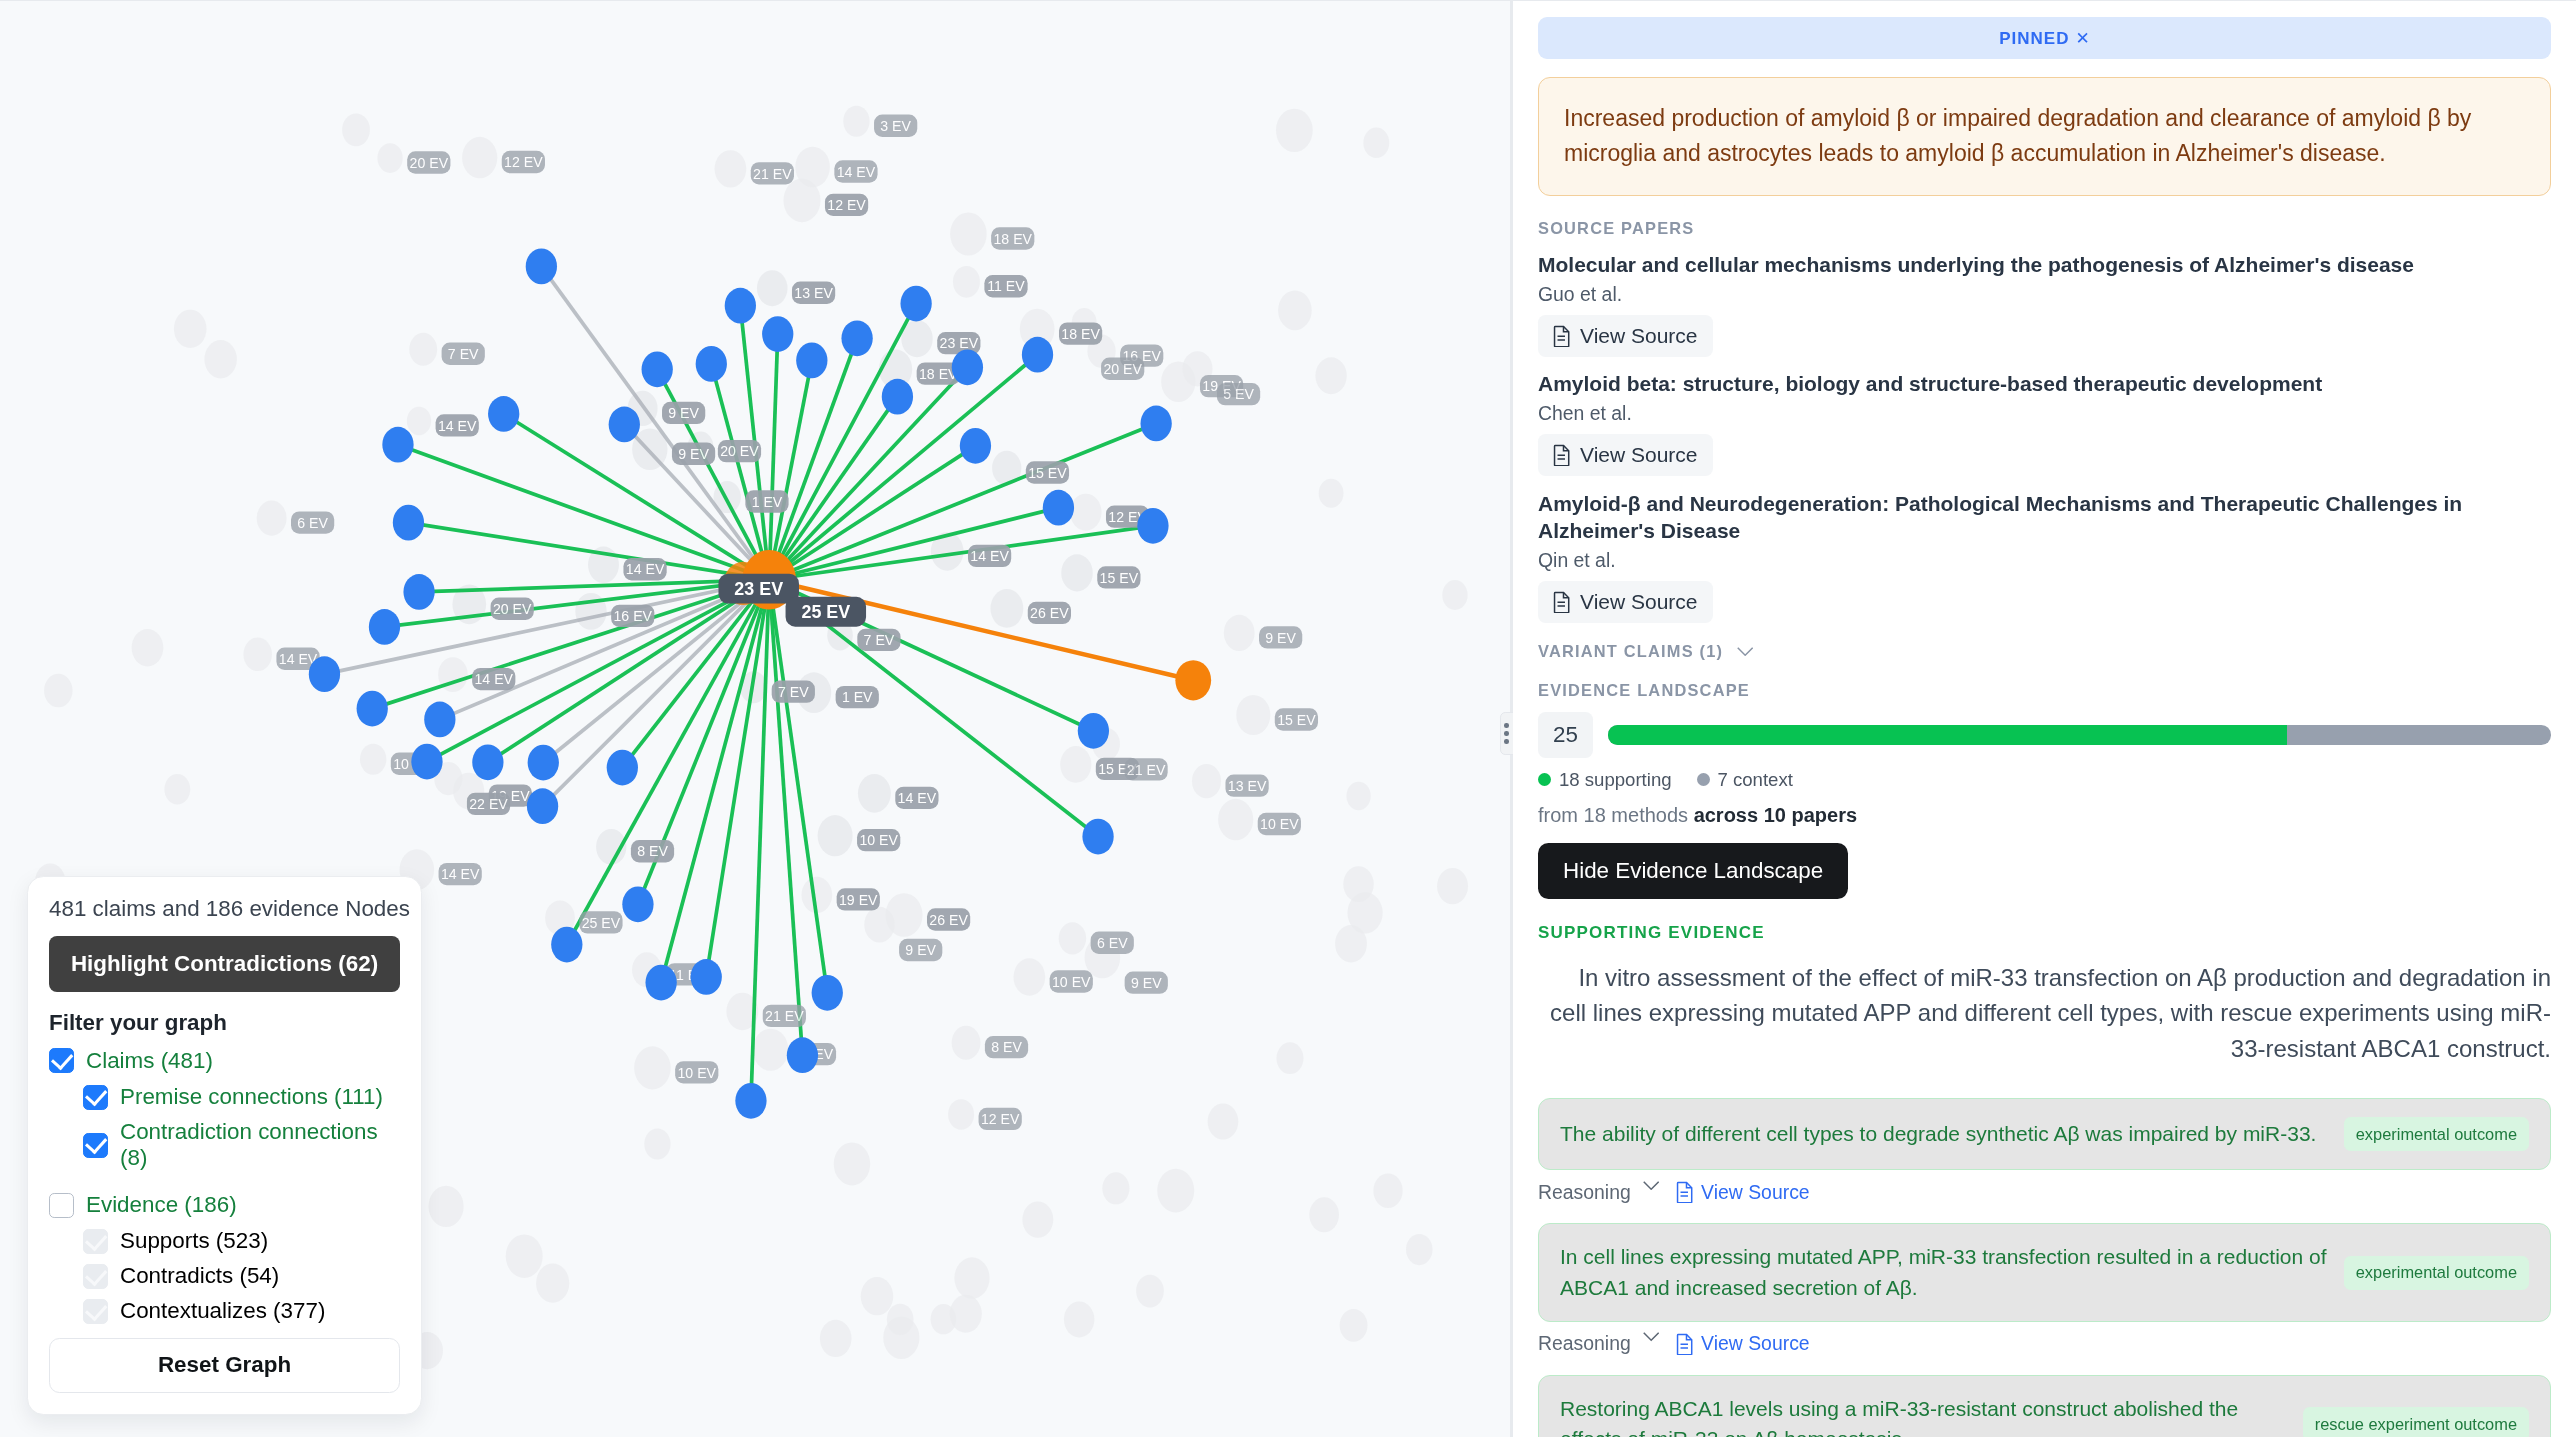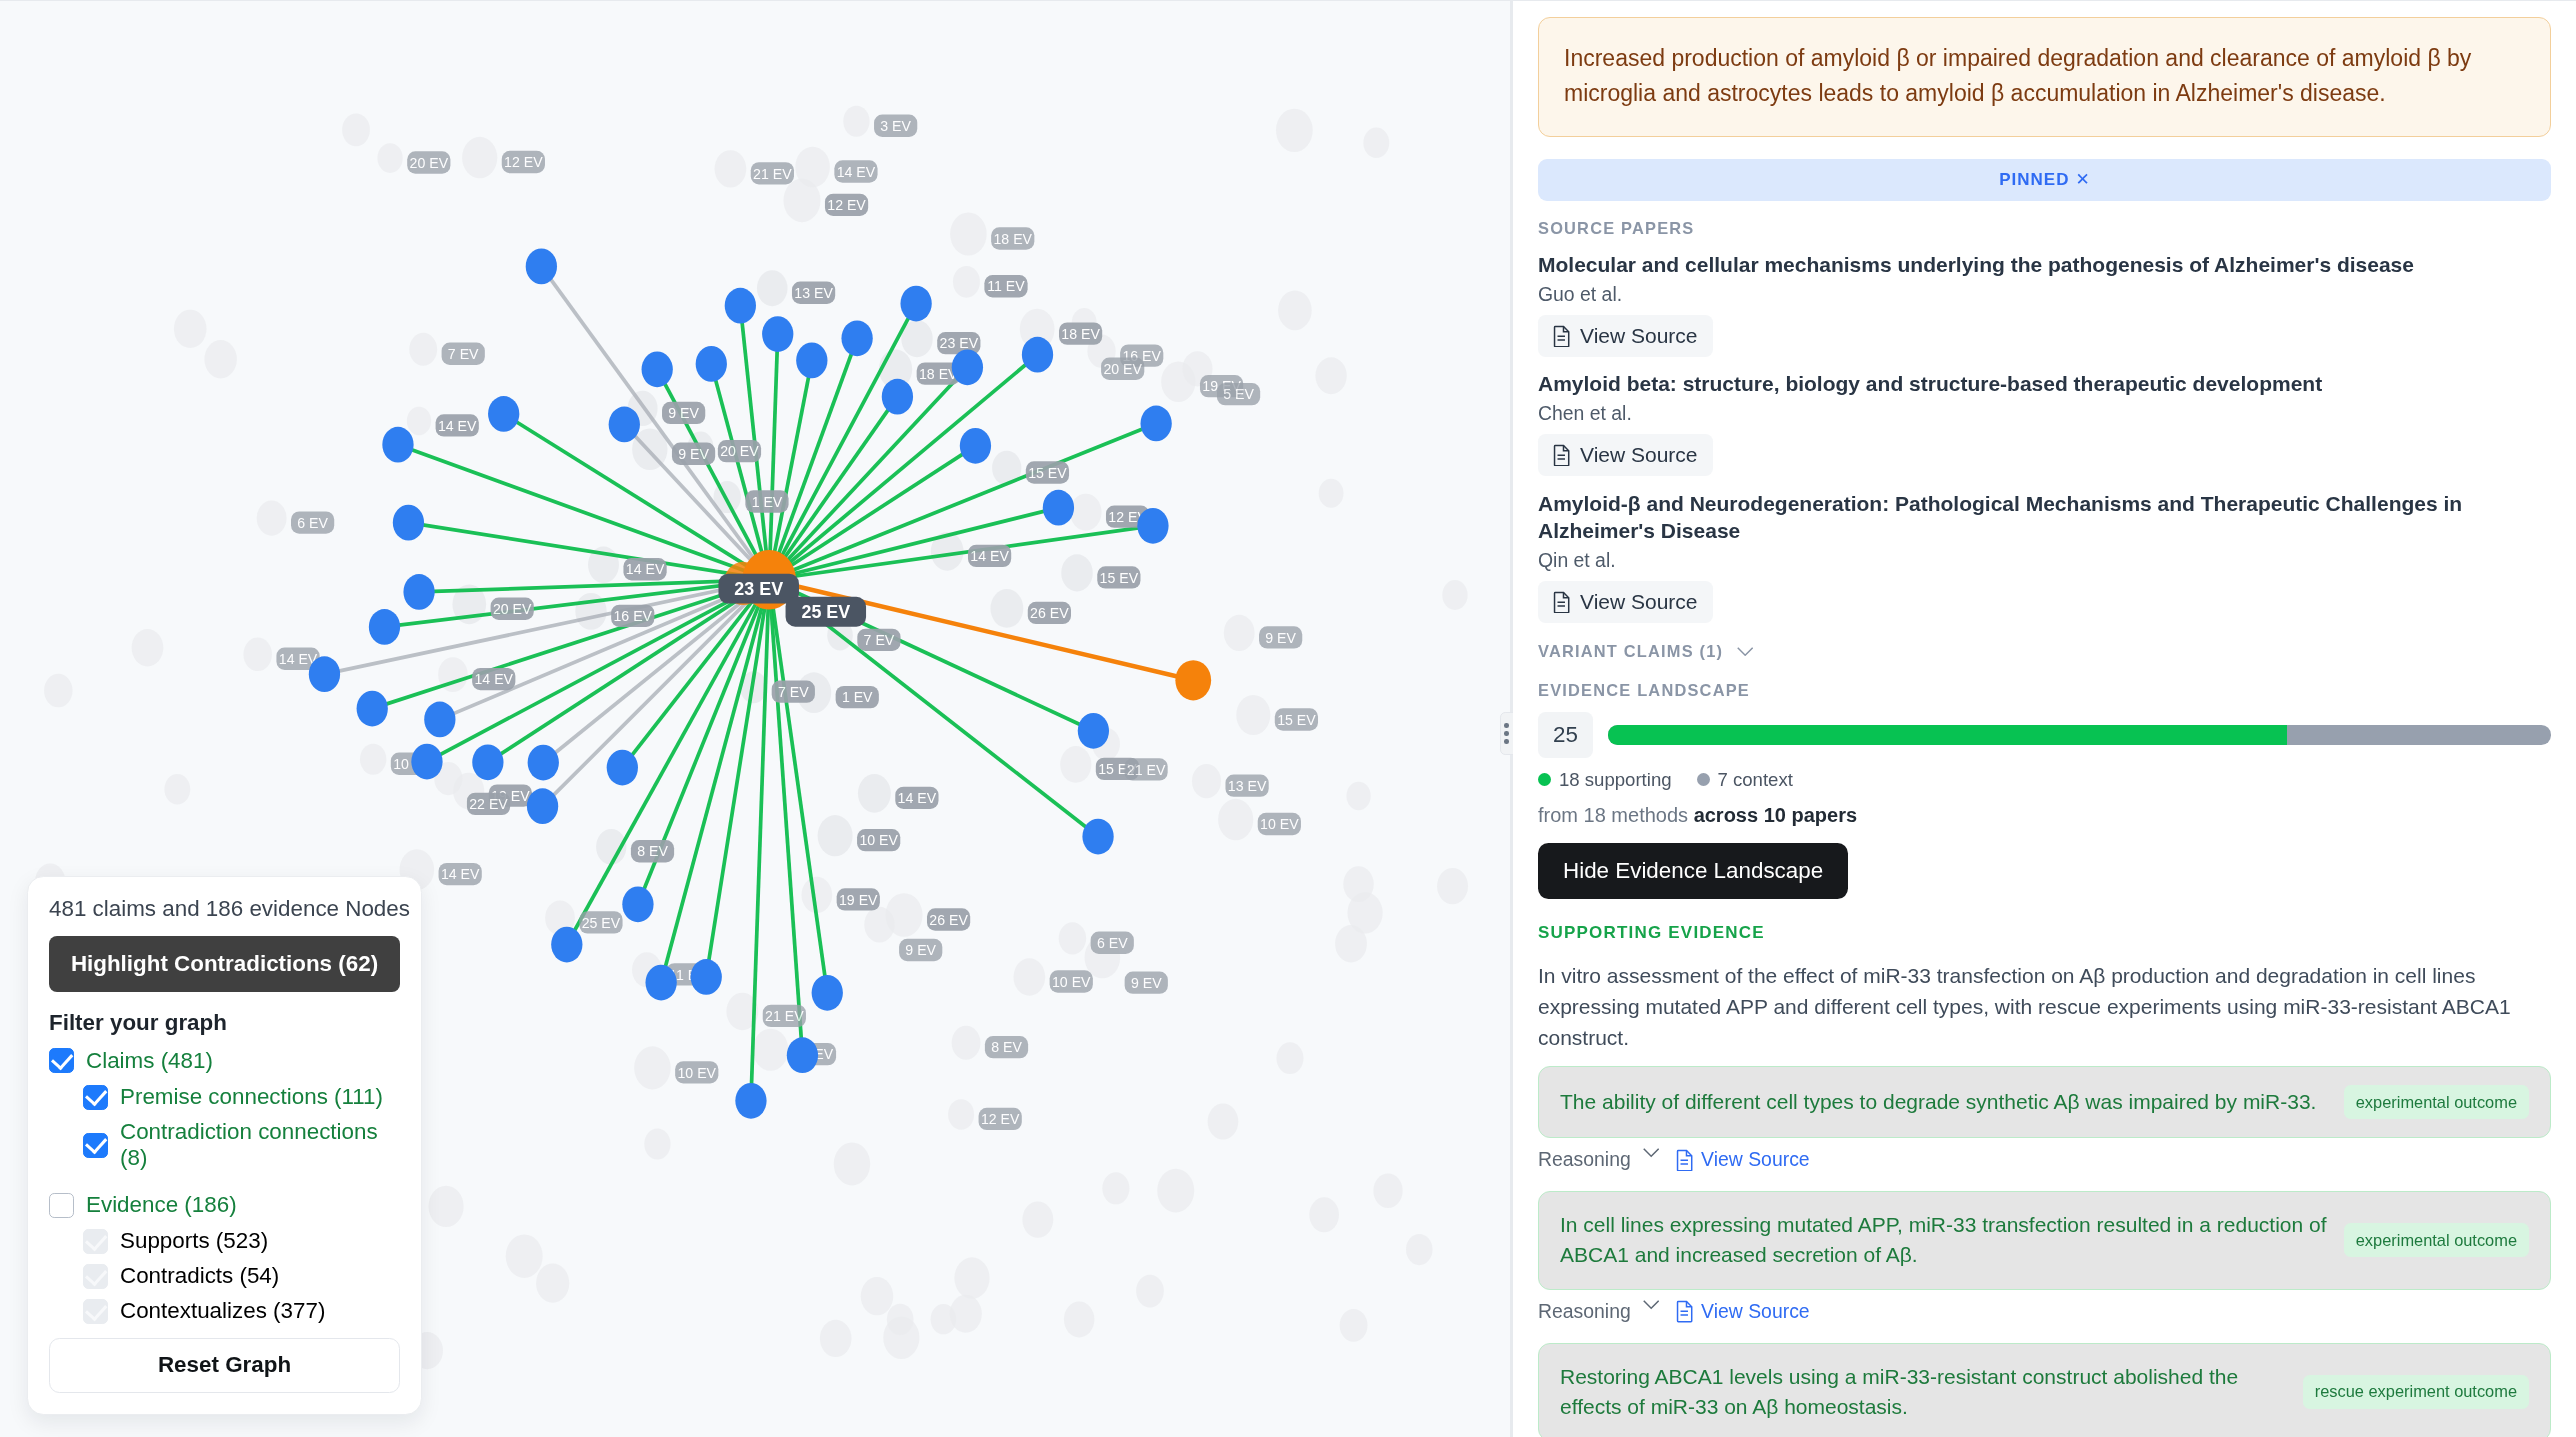--- a/index.html
+++ b/index.html
@@ -177,21 +177,21 @@
     background: #17191c; color: #fff; border: none; border-radius: 10.4px;
     padding: 15px 25px; font-size: 22.4px; font-family: inherit; cursor: pointer;
     margin-bottom: 24px;
   }
 
   #supporting-label {
     font-size: 17px; font-weight: 700; letter-spacing: 1.2px;
     color: #16a34a; margin-bottom: 16.4px;
   }
   .method-desc {
-    font-size: 21px; line-height: 1.48; color: #3f4b5a; margin-bottom: 13px;
+    font-size: 24px; line-height: 1.48; color: #3f4b5a; margin-bottom: 32px; text-align: right;
   }
   .ev-card {
     position: relative;
     background: #e5e5e5; border: 0.7px solid #bcebc9; border-radius: 12px;
     padding: 18px 21px; margin-bottom: 10.4px;
     display: flex; align-items: center; 
   }
   .ev-card .ev-text {
     flex: 1; font-size: 21px; line-height: 1.45; color: #1d7a3c;
   }
@@ -734,26 +734,26 @@
           <i></i>
           <i></i>
           <i></i>
           <i></i>
       </span>
     </div>
   </div>
 
   <div id="detail-pane">
 
+    <div id="pinned-bar">
+      <span class="txt">PINNED</span><span class="x">✕</span>
+    </div>
+
     <div id="claim-box">
       <p>Increased production of amyloid β or impaired degradation and clearance of amyloid β by microglia and astrocytes leads to amyloid β accumulation in Alzheimer's disease.</p>
-    </div>
-
-    <div id="pinned-bar">
-      <span class="txt">PINNED</span><span class="x">✕</span>
     </div>
 
     <div class="section-label">SOURCE PAPERS</div>
     <div id="source-papers-list">
         <div class="paper"><div class="ptitle">Molecular and cellular mechanisms underlying the pathogenesis of Alzheimer's disease</div><div class="pauthor">Guo et al.</div><button class="view-source-btn">
             <svg class="doc-icon" viewBox="0 0 24 30">
               <path d="M3 2h11l7 7v19a1 1 0 0 1-1 1H3a1 1 0 0 1-1-1V3a1 1 0 0 1 1-1z" fill="none" stroke="#293544" stroke-width="2"></path>
               <path d="M14 2v7h7" fill="none" stroke="#293544" stroke-width="2"></path>
               <path d="M6 15h10M6 20h10" stroke="#293544" stroke-width="2"></path>
             </svg>

